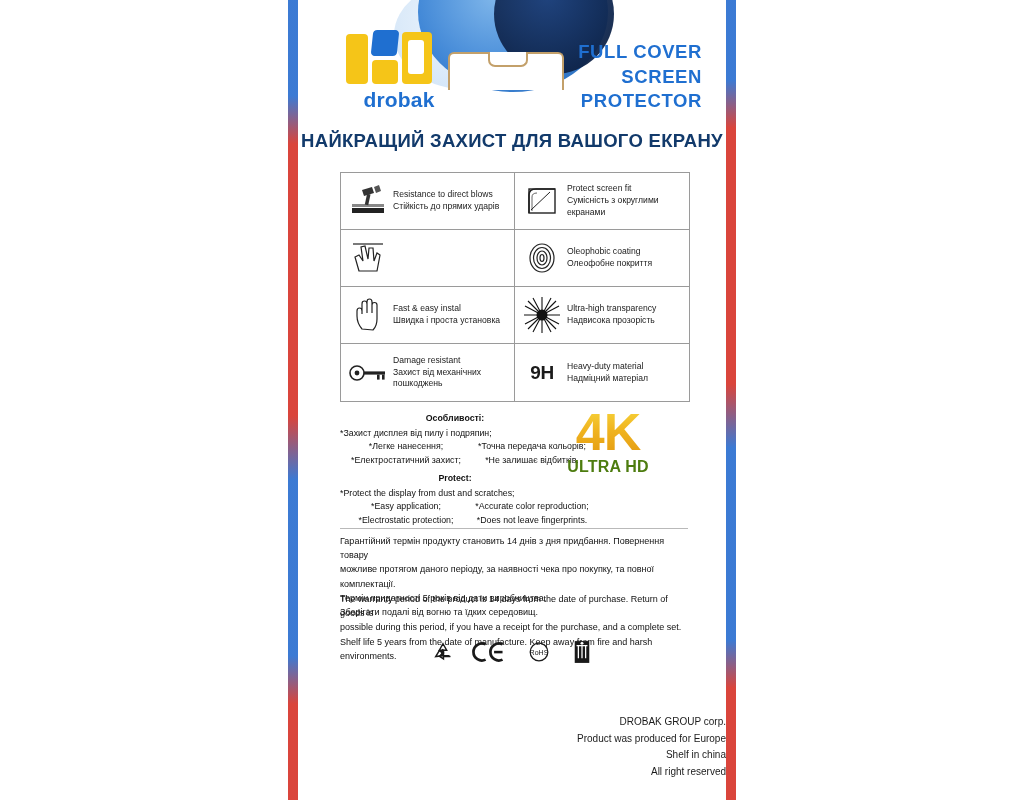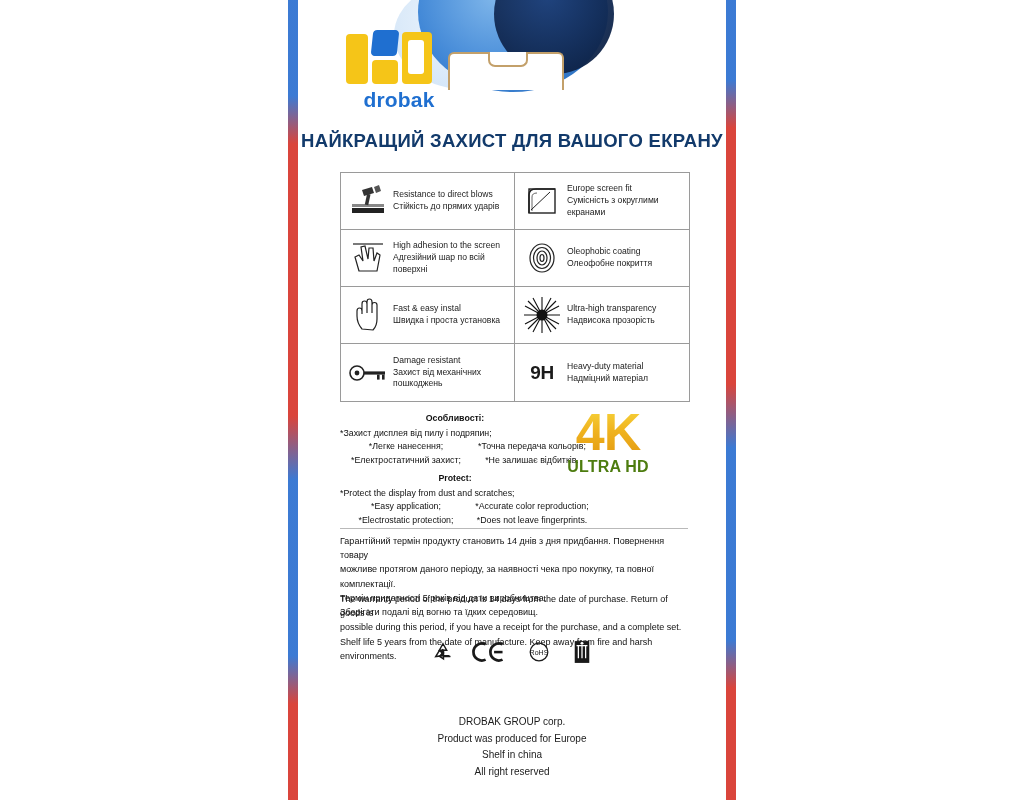--- a/index.html
+++ b/index.html
@@ -314,21 +314,21 @@
     color: #1a1a1a;
   }
   .symbols .sym { display: flex; align-items: center; justify-content: center; }
 
   
   .footer {
     position: absolute;
     left: 0;
     top: 714px;
     width: 428px;
-    text-align: center;
+    text-align: right;
     font-size: 10px;
     line-height: 1.65;
     color: #1b1b1b;
   }
   .footer div { display: block; }
 </style>
 </head>
 <body>
 
 <div class="stage">
@@ -349,20 +349,25 @@
         <div class="logo-mark">
           <span class="lm lm1"></span>
           <span class="lm lm2"></span>
           <span class="lm lm3"></span>
           <span class="lm lm4"></span>
           <span class="lm lm5"></span>
         </div>
         <div class="logo-word">drobak</div>
       </div>
 
+      <div class="fullcover">
+        <div>FULL COVER</div>
+        <div>SCREEN</div>
+        <div>PROTECTOR</div>
+      </div>
 
       <div class="headline">НАЙКРАЩИЙ ЗАХИСТ ДЛЯ ВАШОГО ЕКРАНУ</div>
 
       <div class="grid-box">
 
         <div class="cell">
           <div class="ic">
             <svg width="40" height="34" viewBox="0 0 40 34">
               <rect x="4" y="24" width="32" height="5" fill="#222"></rect>
               <rect x="4" y="20" width="32" height="3" fill="#888"></rect>
@@ -380,35 +385,31 @@
         <div class="cell">
           <div class="ic">
             <svg width="36" height="32" viewBox="0 0 36 32">
               <rect x="5" y="4" width="26" height="24" fill="none" stroke="#222" stroke-width="1.4"></rect>
               <path d="M5 28 L5 10 Q5 4 12 4 L31 4" fill="none" stroke="#222" stroke-width="1.6"></path>
               <path d="M8 26 L8 12 Q8 8 13 8" fill="none" stroke="#666" stroke-width="1"></path>
               <path d="M7 25 L26 7" stroke="#222" stroke-width="1"></path>
             </svg>
           </div>
           <div class="tx">
-            <span class="en">Europe screen fit</span>
+            <span class="en">Protect screen fit</span>
             <span class="ua">Сумісність з округлими екранами</span>
           </div>
         </div>
 
         <div class="cell">
           <div class="ic">
             <svg width="38" height="34" viewBox="0 0 38 34">
               <path d="M10 30 L6 16 L10 14 L14 20 L12 6 L16 5 L19 18 L20 7 L24 7 L25 20 L28 12 L31 14 L28 30 Z" fill="none" stroke="#222" stroke-width="1.2"></path>
               <path d="M4 3 L34 3" stroke="#222" stroke-width="1.2"></path>
             </svg>
-          </div>
-          <div class="tx">
-            <span class="en">High adhesion to the screen</span>
-            <span class="ua">Адгезійний шар по всій поверхні</span>
           </div>
         </div>
 
         <div class="cell">
           <div class="ic">
             <svg width="34" height="34" viewBox="0 0 34 34">
               <g fill="none" stroke="#222" stroke-width="1.2">
                 <ellipse cx="17" cy="17" rx="12" ry="14"></ellipse>
                 <ellipse cx="17" cy="17" rx="8.5" ry="10.5"></ellipse>
                 <ellipse cx="17" cy="17" rx="5" ry="7"></ellipse>

